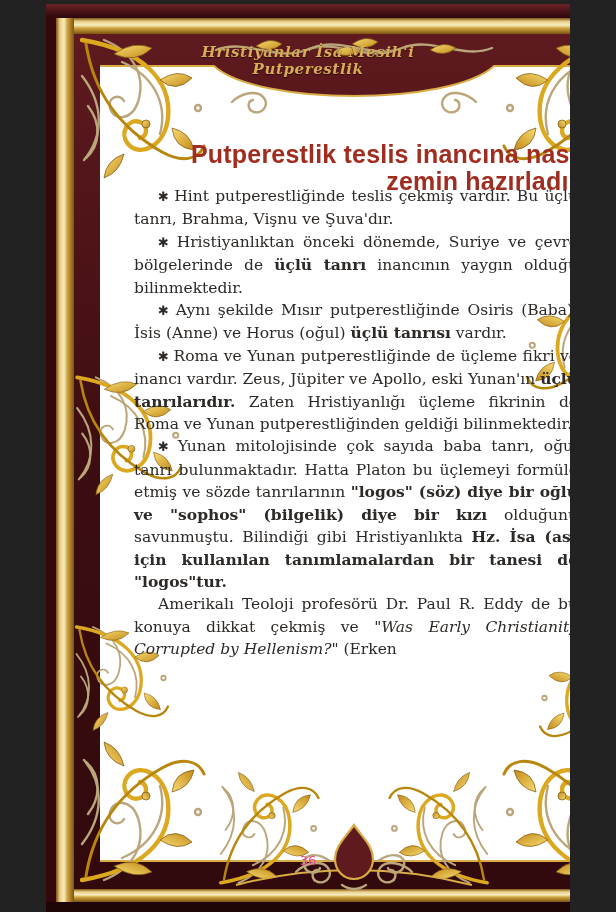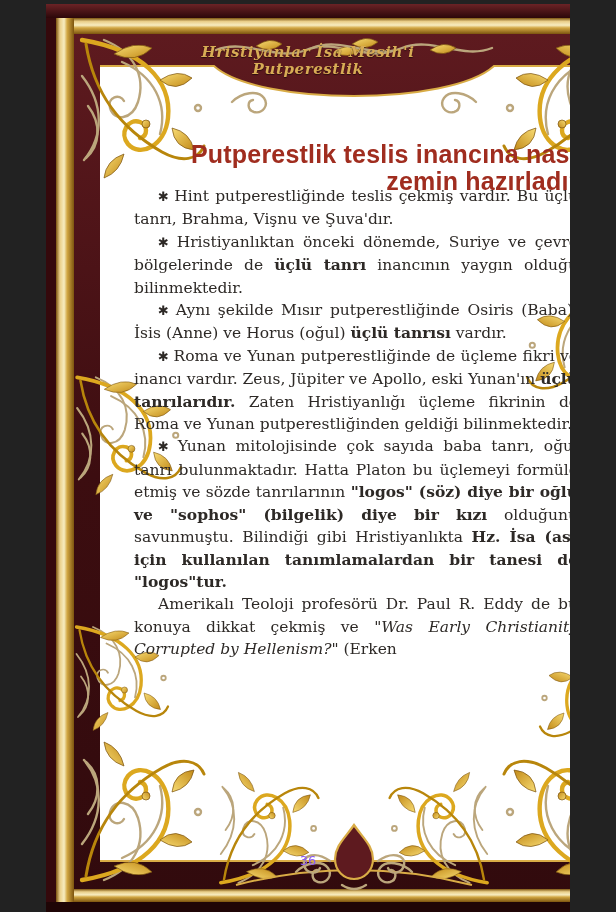--- a/index.html
+++ b/index.html
@@ -30,21 +30,21 @@
   .body-text{
     position:absolute;top:181px;left:88px;width:444px;
     text-align:justify;font-size:15.5px;line-height:22.4px;color:#2d2926;
   }
   .para{margin:0;text-indent:24px;}
   .para .b{font-weight:bold;}
   .para .i{font-style:italic;}
   .bullet{font-family:"DejaVu Sans", sans-serif;font-size:13px;}
   .page-number{
     position:absolute;top:849px;left:0;right:0;text-align:center;
-    color:#8b5cf6;font-family:"DejaVu Sans", sans-serif;font-size:13px;
+    color:#ec4899;font-family:"DejaVu Sans", sans-serif;font-size:13px;
   }
 </style>
 </head>
 <body>
 
 <div class="page">
 
   <svg class="frame" viewBox="0 0 616 912" xmlns="http://www.w3.org/2000/svg" xmlns:xlink="http://www.w3.org/1999/xlink">
     <defs>
       <linearGradient id="gbV" x1="0" y1="0" x2="0" y2="1">

